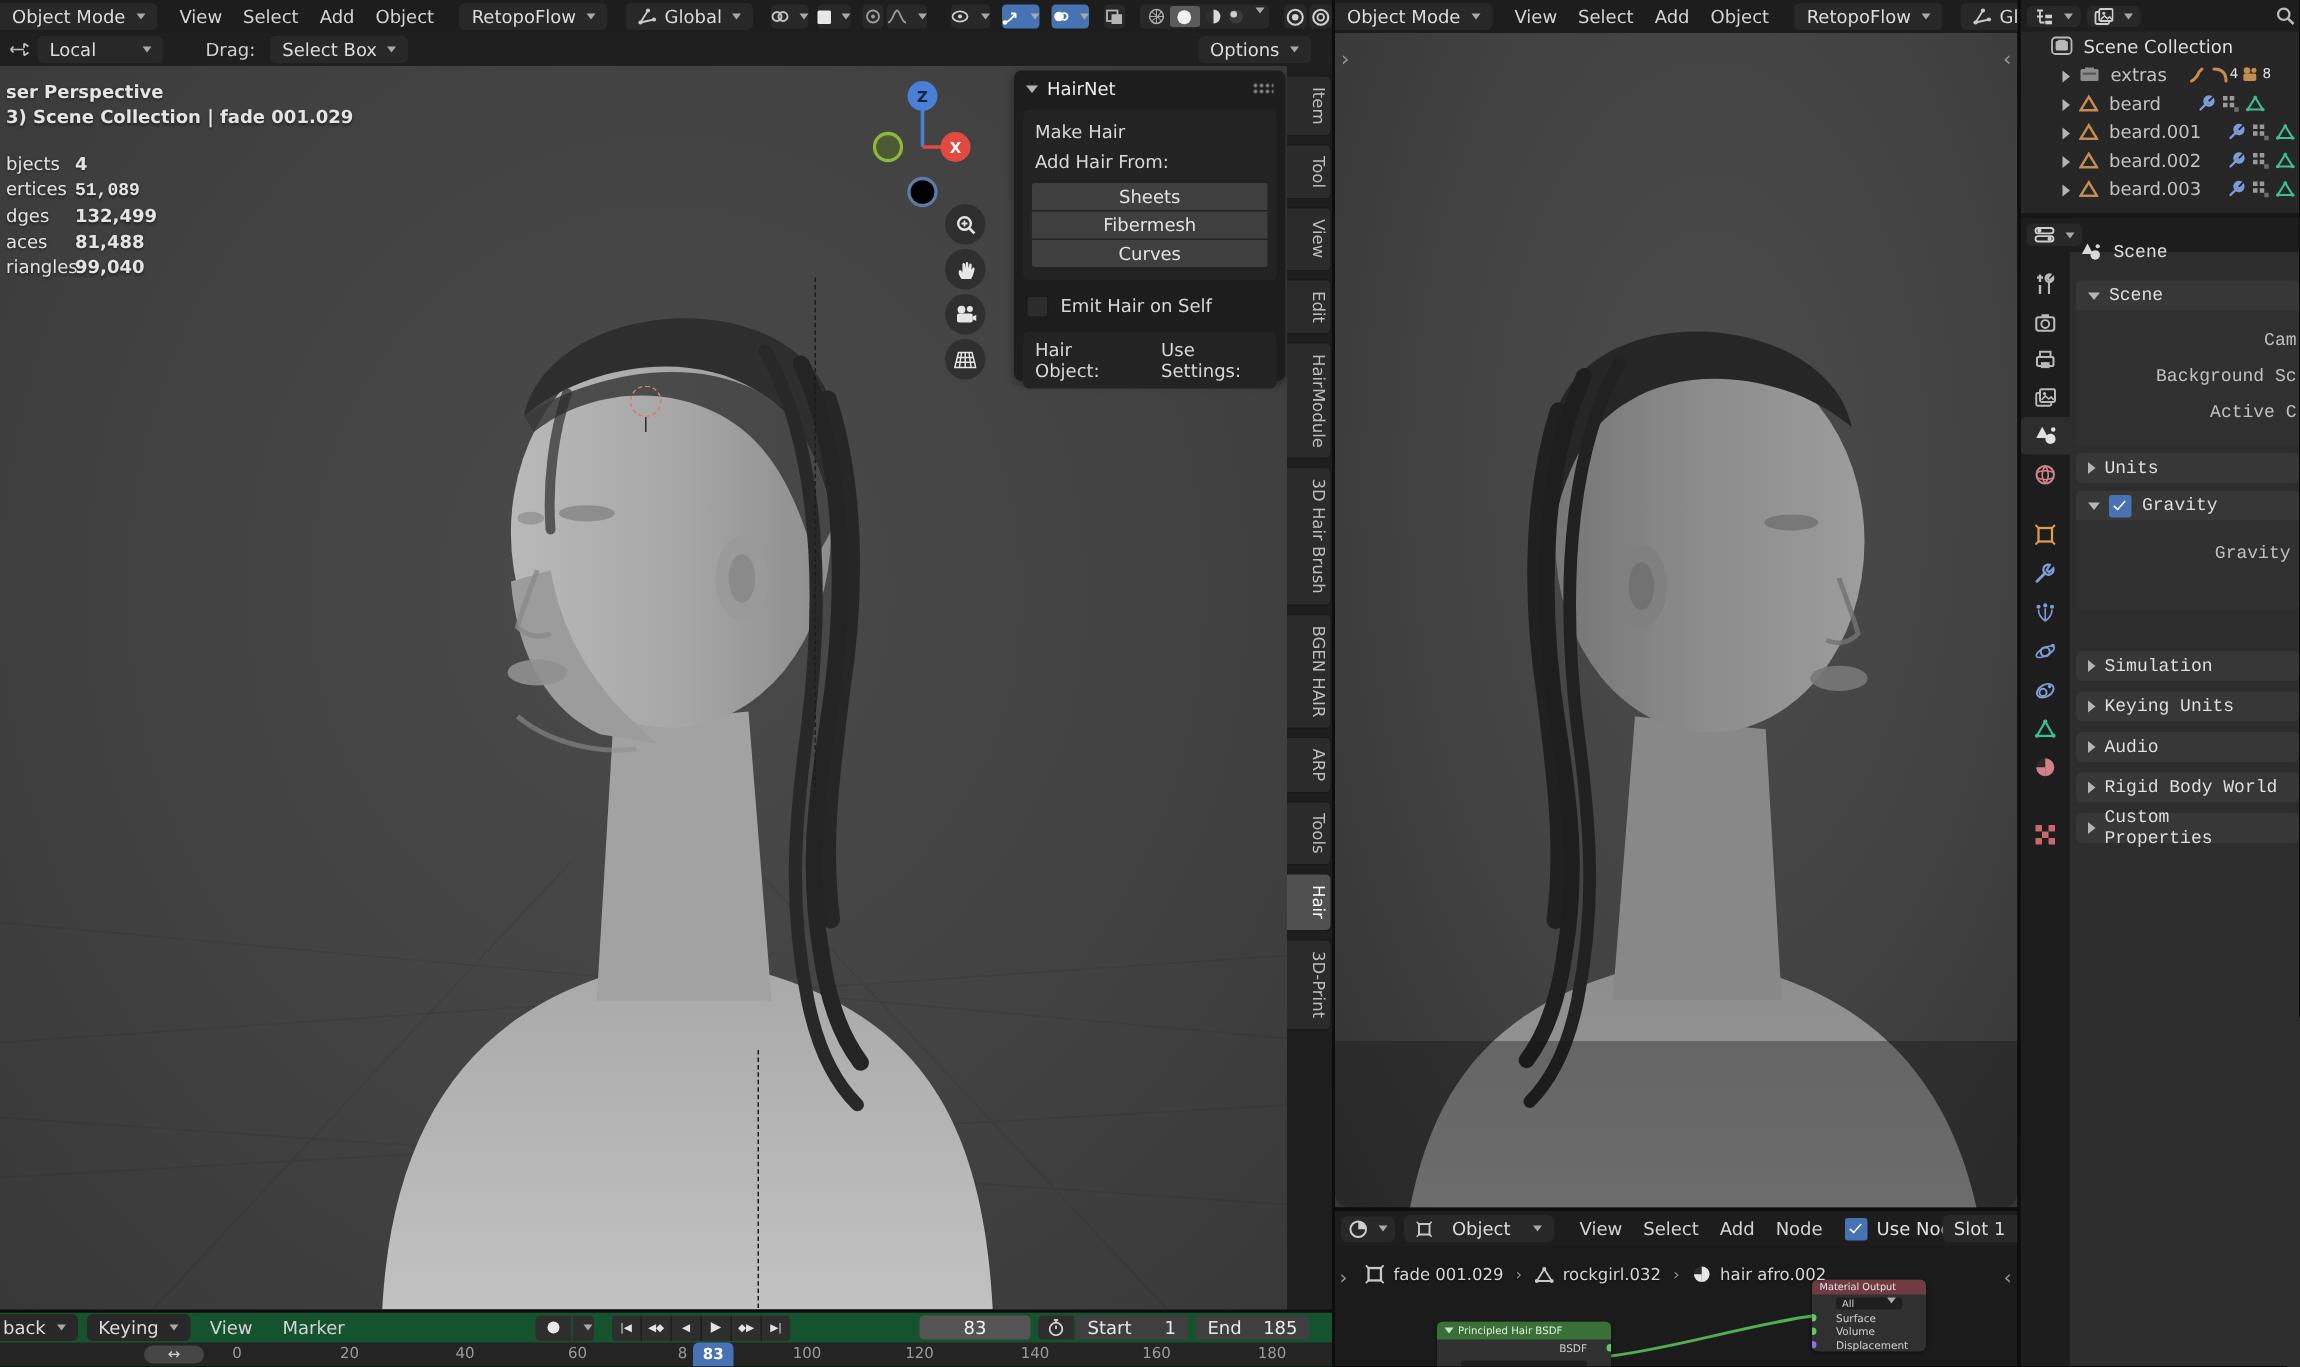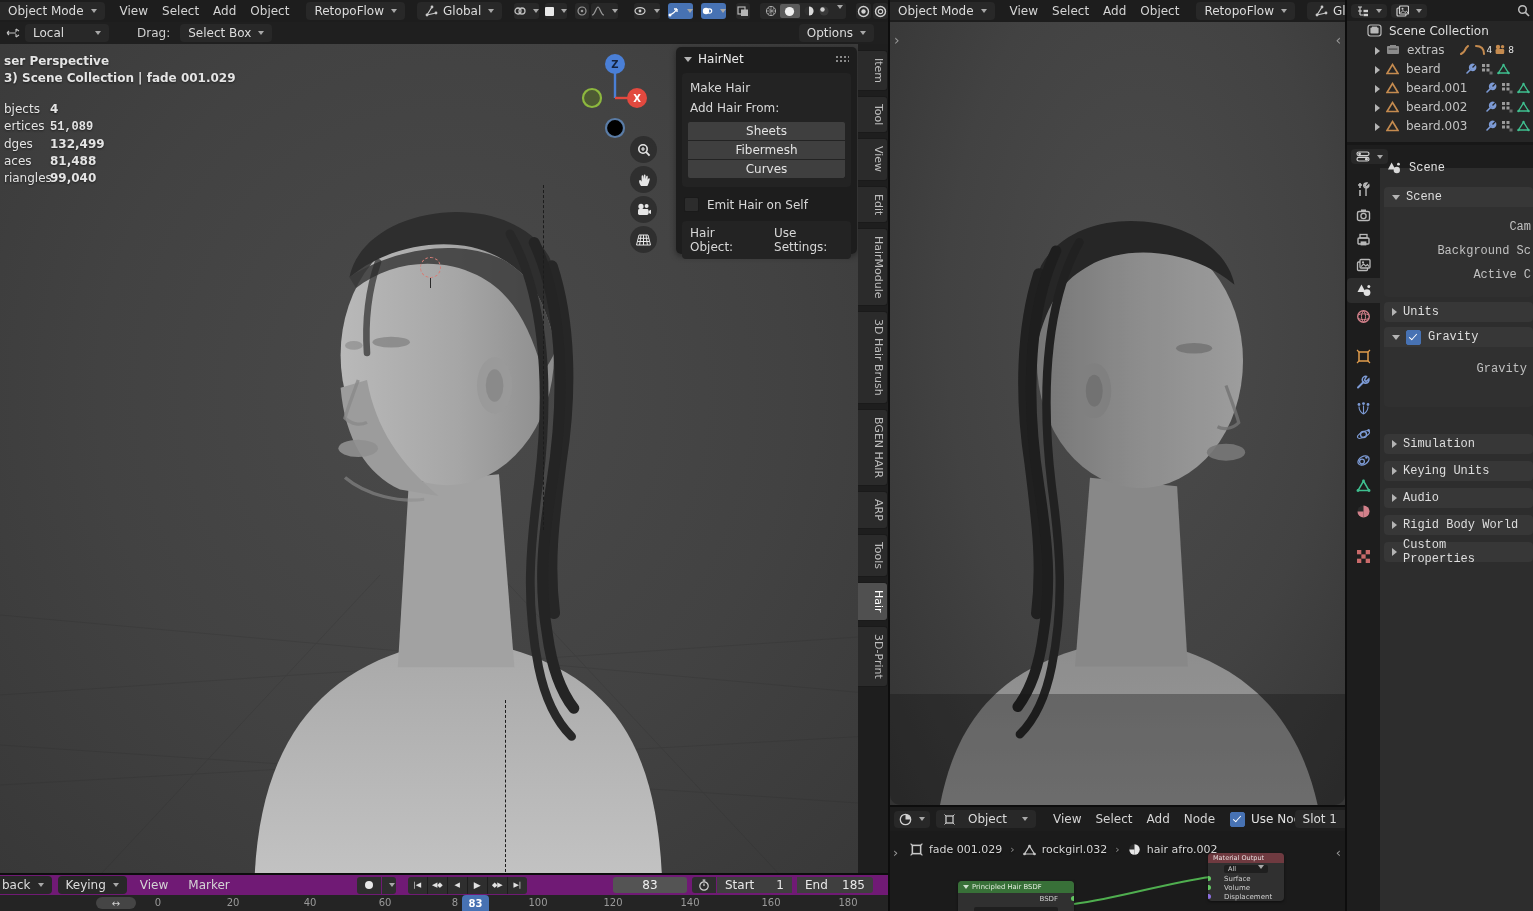--- a/index.html
+++ b/index.html
@@ -251,21 +251,21 @@
       </div>
       <div style="margin:2px 6px 0 6px;background:#232323;border-radius:4px;padding:6px 0 8px 0;">
         <div style="padding:2px 8px;color:#d8d8d8;">Make Hair</div>
         <div style="padding:4px 8px 6px 8px;color:#d8d8d8;">Add Hair From:</div>
         <div style="margin:0 5px;">
           <div style="background:#3f3f3f;border:1px solid #232323;border-radius:3px 3px 0 0;text-align:center;padding:2px 0;color:#e3e3e3;">Sheets</div>
           <div style="background:#3f3f3f;border:1px solid #232323;border-top:none;text-align:center;padding:2px 0;color:#e3e3e3;">Fibermesh</div>
           <div style="background:#3f3f3f;border:1px solid #232323;border-top:none;border-radius:0 0 3px 3px;text-align:center;padding:2px 0;color:#e3e3e3;">Curves</div>
         </div>
       </div>
-      <div style="display:flex;align-items:center;margin:10px 8px 0 8px;">
+      <div style="display:flex;align-items:flex-start;margin:10px 8px 0 8px;">
         <span class="cb"></span>
         <span style="margin-left:8px;color:#d8d8d8;">Emit Hair on Self</span>
       </div>
       <div style="margin:9px 6px 0 6px;background:#232323;border-radius:4px;padding:5px 8px;display:flex;">
         <span style="color:#d8d8d8;">Hair Object:</span>
         <span style="margin-left:22px;color:#d8d8d8;">Use Settings:</span>
       </div>
     </div>
   </div>
 
@@ -415,21 +415,21 @@
         <svg width="13" height="13" viewBox="0 0 13 13" style="margin-right:6px;">
             <circle cx="6.5" cy="6.5" r="5.2" fill="#2d2d2d"></circle>
             <path d="M6.5 1.3 A5.2 5.2 0 0 1 6.5 11.7 Z" fill="#e6e6e6"></path>
             <path d="M6.5 6.5 L1.3 6.5 A5.2 5.2 0 0 0 6.5 11.7 Z" fill="#e6e6e6"></path>
           </svg>
         <span>hair afro.002</span>
       </div>
     </div>
   </div>
 
-  <div class="abs" style="left:0;top:875px;width:888px;height:36px;background:#701a75;">
+  <div class="abs" style="left:0;top:875px;width:888px;height:36px;background:#14532d;">
     <div style="display:flex;align-items:center;height:20px;">
       <span class="pill dd" style="border-radius:0 4px 4px 0;padding-left:2px;">back</span>
       <span class="pill dd" style="margin-left:6px;">Keying</span>
       <span class="menu" style="margin-left:6px;">View</span>
       <span class="menu" style="margin-left:6px;">Marker</span>
 
       <span style="margin-left:120px;width:24px;height:17px;background:#2e2e2e;border-radius:3px 0 0 3px;display:inline-flex;align-items:center;justify-content:center;">
         <span style="width:8px;height:8px;border-radius:50%;background:#e8e8e8;display:inline-block;"></span>
       </span>
       <span class="dd" style="width:14px;height:17px;background:#2e2e2e;border-radius:0 3px 3px 0;display:inline-flex;align-items:center;justify-content:center;margin-left:1px;"></span>

